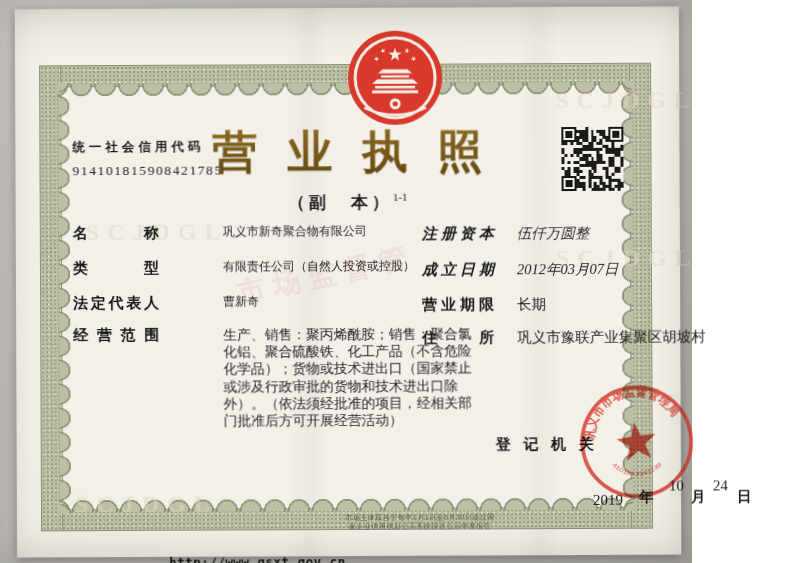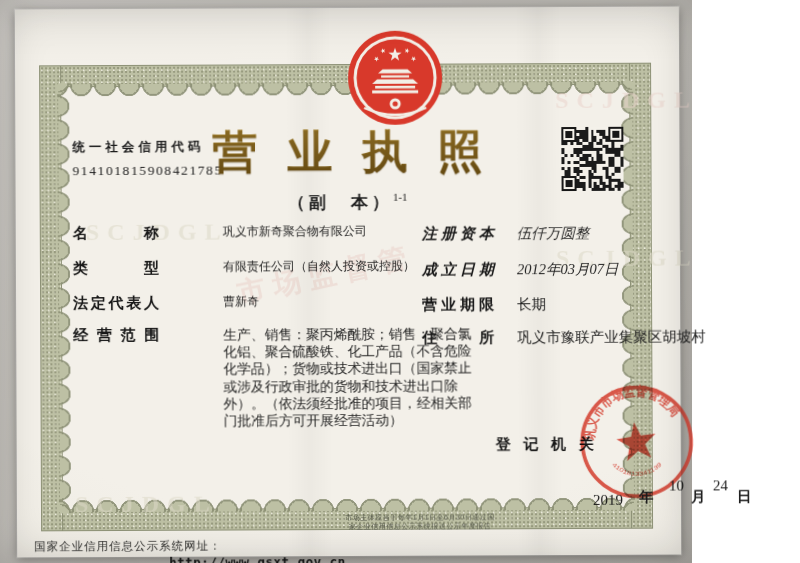--- a/index.html
+++ b/index.html
@@ -658,21 +658,20 @@
     </svg>
 
     <span class="date-item date-num" style="left:576px;top:485px;text-align:right;">2019</span>
     <span class="date-item date-unit" style="left:622px;top:481px;">年</span>
     <span class="date-item date-num" style="left:652px;top:471px;">10</span>
     <span class="date-item date-unit" style="left:674px;top:481px;">月</span>
     <span class="date-item date-num" style="left:696px;top:471px;">24</span>
     <span class="date-item date-unit" style="left:720px;top:481px;">日</span>
 
     <div class="f-url">http://www.gsxt.gov.cn</div>
-    <div class="f-left">国家企业信用信息公示系统网址：</div>
     <div class="f-notice">
       <div>市场主体应当于每年1月1日至6月30日通过国</div>
       <div>家企业信用信息公示系统报送公示年度报告</div>
     </div>
 
   </div>
   <div class="vignette"></div>
 </div>
 
 </body></html>

